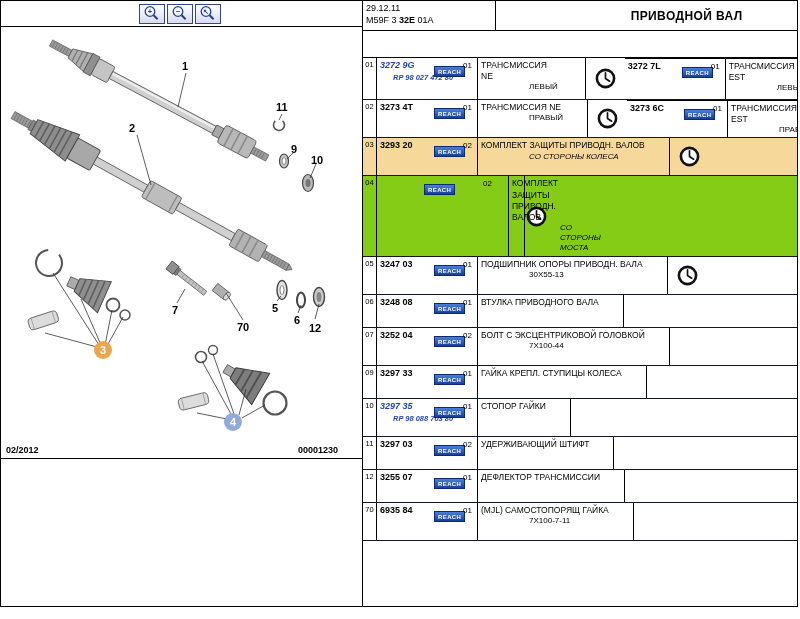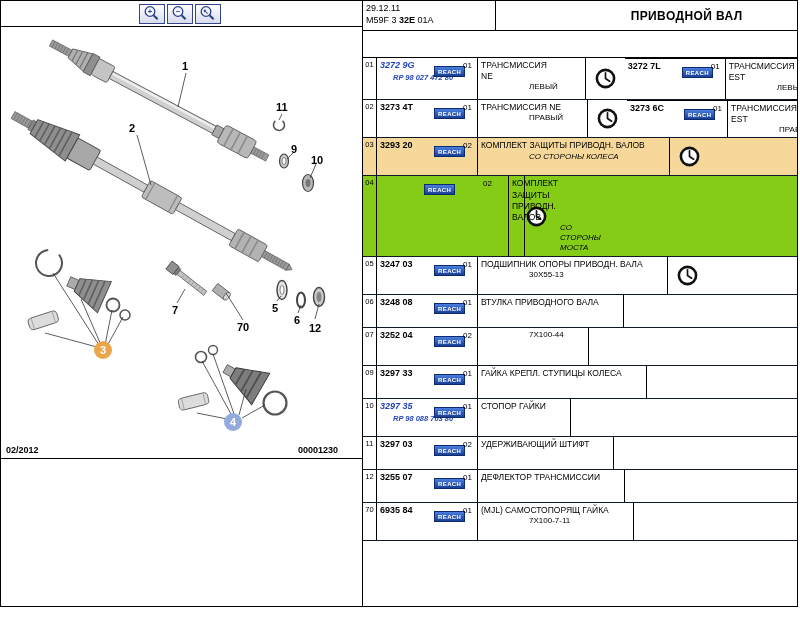--- a/index.html
+++ b/index.html
@@ -425,20 +425,21 @@
             <div class="prow tall">
     <div class="c-part">
       <div class="pnum">3252 04</div>
 
     </div>
     <div class="c-reach">
       <span class="reach">REACH</span>
     </div>
     <div class="c-qty">02</div>
     <div class="c-desc">
+      <div class="d1">БОЛТ С ЭКСЦЕНТРИКОВОЙ ГОЛОВКОЙ</div>
       <div class="d2">7X100-44</div>
 
     </div>
     <div class="c-icons">
       
     </div>
   </div>
           </div>
   </div>
         <div class="tgroup">

